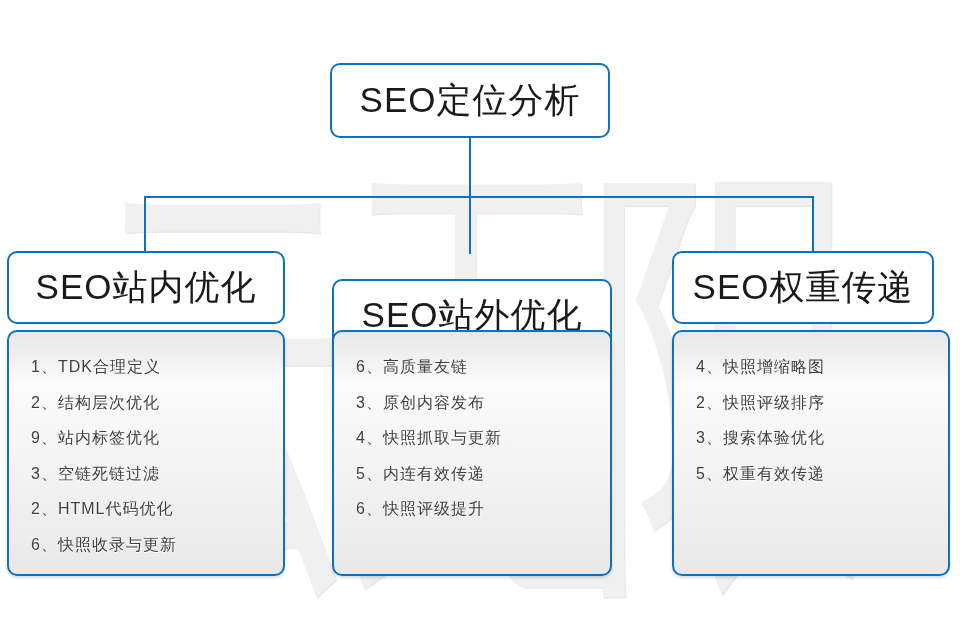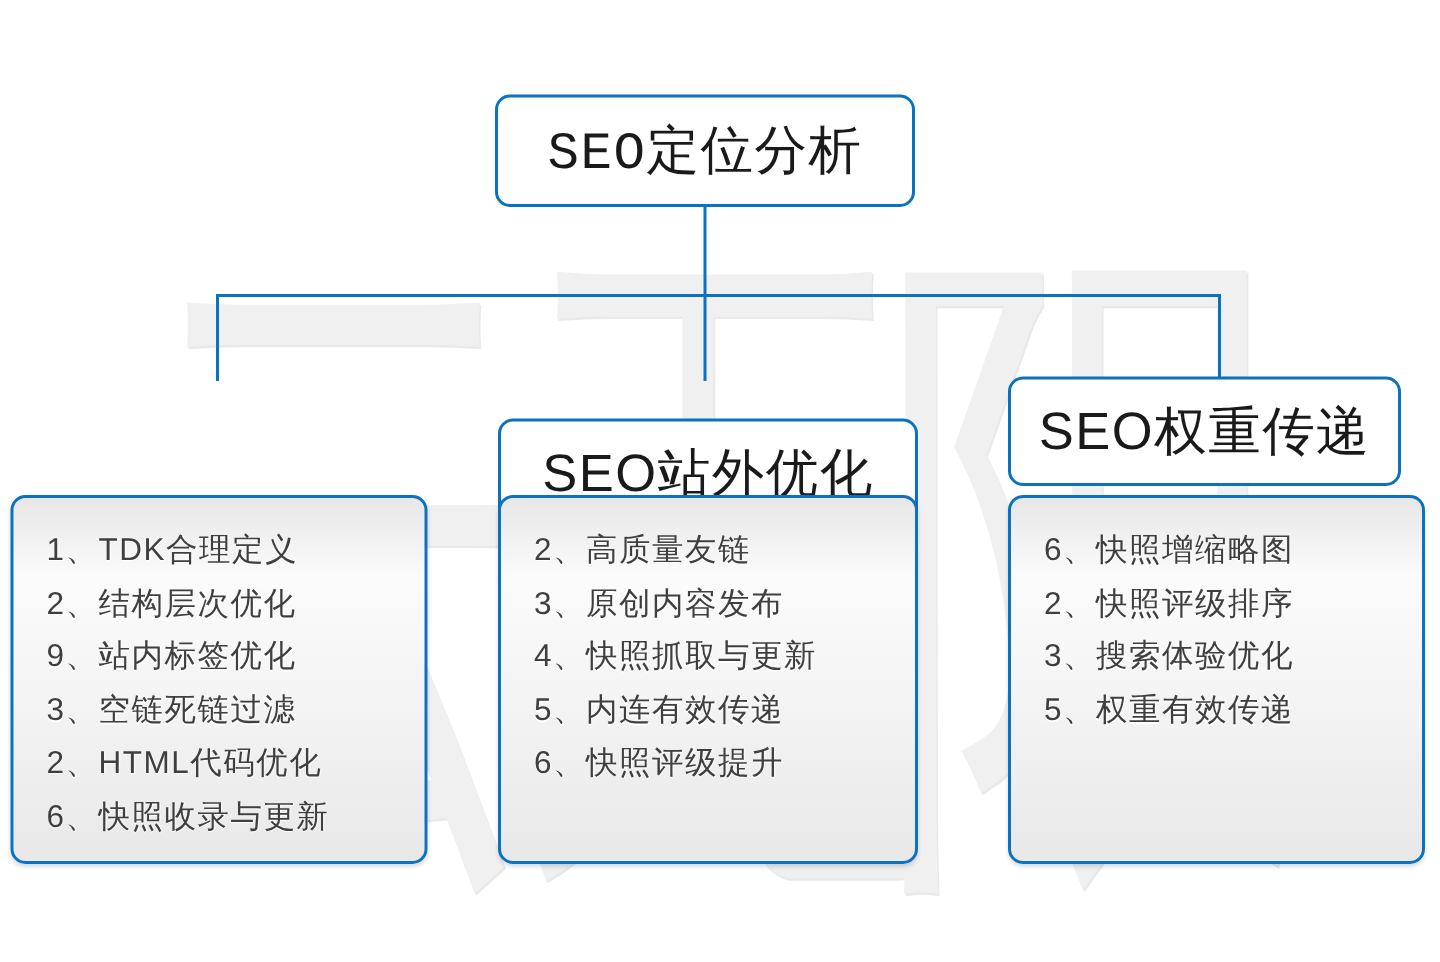--- a/index.html
+++ b/index.html
@@ -51,21 +51,21 @@
     display: flex;
     align-items: center;
     justify-content: center;
   }
   .node-label {
     color: #1a1a1a;
     font-size: 35px;
     letter-spacing: 1px;
     white-space: nowrap;
   }
-  #root-node { left: 330px; top: 63px; width: 280px; height: 75px; font-family: Liberation Mono, monospace; }
+  #root-node { left: 330px; top: 63px; width: 280px; height: 75px; }
 
   .col-header { top: 251px; height: 73px; }
   #col1-header { left: 7px;   width: 278px; }
   #col2-header { left: 332px; width: 280px; margin-top: 28px; }
   #col3-header { left: 672px; width: 262px; }
 
   .col-list {
     position: absolute;
     top: 330px; height: 246px;
     border: 2px solid #0b72bf;
@@ -73,21 +73,21 @@
     background: linear-gradient(180deg, #e7e7e7 0%, #fbfbfb 22%, #f4f4f4 55%, #e8e8e8 100%);
     box-shadow: 0 2px 3px rgba(0,0,0,0.14);
     z-index: 2;
     padding: 17px 10px 0 22px;
   }
   #col1-list { left: 7px;   width: 278px; }
   #col2-list { left: 332px; width: 280px; }
   #col3-list { left: 672px; width: 278px; }
 
   .list-item {
-    font-size: 21px;
+    font-size: 16px;
     line-height: 35.5px;
     color: #3f3f3f;
     letter-spacing: 1px;
     white-space: nowrap;
     text-shadow: 0 1px 0 rgba(255,255,255,0.95), 1px 0 0 rgba(255,255,255,0.5);
   }
 </style>
 </head>
 <body>
 
@@ -98,44 +98,47 @@
   <div class="conn v" id="conn-root-stub"></div>
   <div class="conn h" id="conn-horizontal"></div>
   <div class="conn v" id="conn-drop-left"></div>
   <div class="conn v" id="conn-drop-mid"></div>
   <div class="conn v" id="conn-drop-right"></div>
 
   <div class="node" id="root-node">
     <span class="node-label">SEO定位分析</span>
   </div>
 
+  <div class="node col-header" id="col1-header">
+    <span class="node-label">SEO站内优化</span>
+  </div>
   <div class="node col-header" id="col2-header">
     <span class="node-label">SEO站外优化</span>
   </div>
   <div class="node col-header" id="col3-header">
     <span class="node-label">SEO权重传递</span>
   </div>
 
   <div class="col-list" id="col1-list">
     <div class="list-item">1、TDK合理定义</div>
     <div class="list-item">2、结构层次优化</div>
     <div class="list-item">9、站内标签优化</div>
     <div class="list-item">3、空链死链过滤</div>
     <div class="list-item">2、HTML代码优化</div>
     <div class="list-item">6、快照收录与更新</div>
   </div>
 
   <div class="col-list" id="col2-list">
-    <div class="list-item">2、高质量友链</div>
+    <div class="list-item">6、高质量友链</div>
     <div class="list-item">3、原创内容发布</div>
     <div class="list-item">4、快照抓取与更新</div>
     <div class="list-item">5、内连有效传递</div>
     <div class="list-item">6、快照评级提升</div>
   </div>
 
   <div class="col-list" id="col3-list">
-    <div class="list-item">6、快照增缩略图</div>
+    <div class="list-item">4、快照增缩略图</div>
     <div class="list-item">2、快照评级排序</div>
     <div class="list-item">3、搜索体验优化</div>
     <div class="list-item">5、权重有效传递</div>
   </div>
 
 </div>
 
 </body></html>

